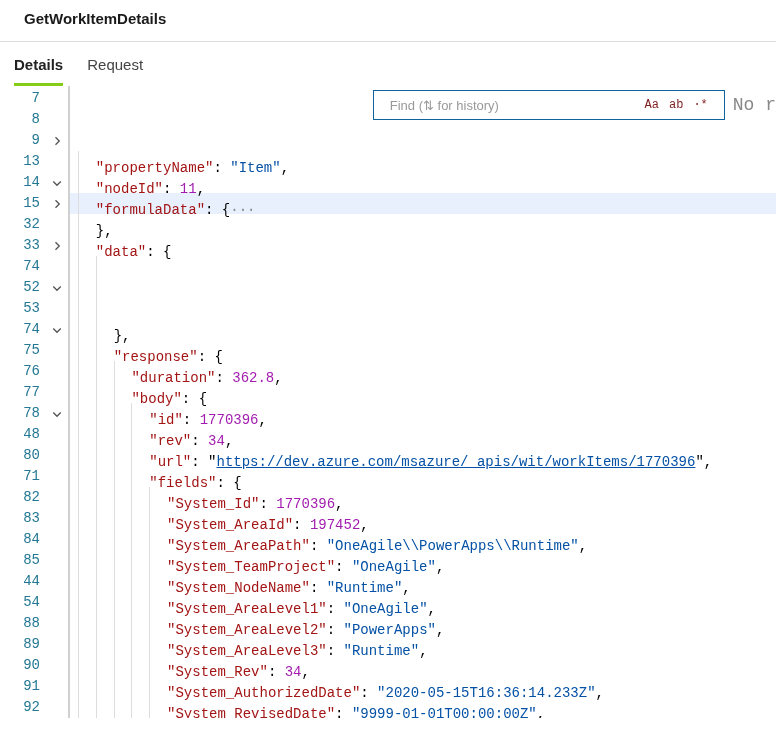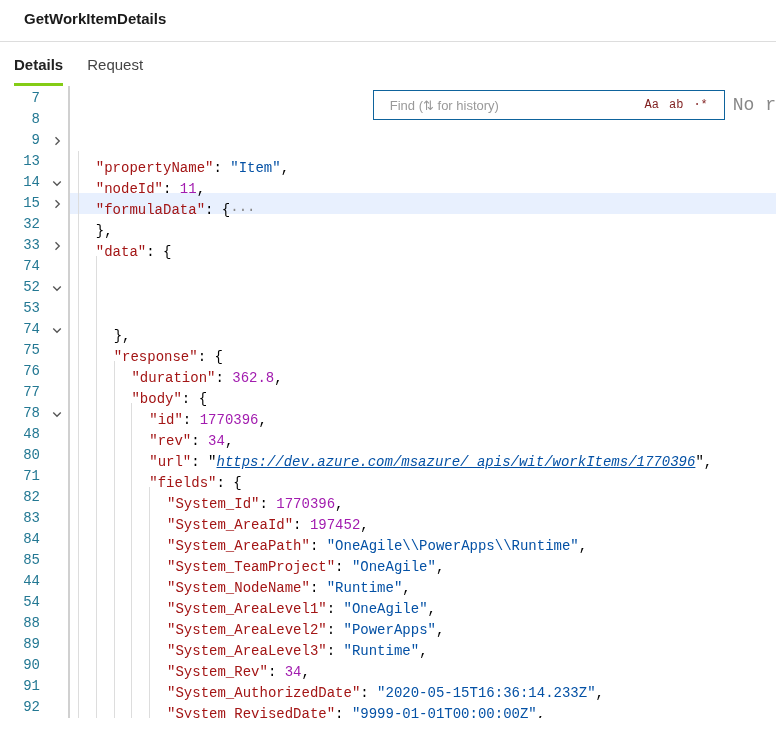--- a/index.html
+++ b/index.html
@@ -15,21 +15,21 @@
   .fold-col { width: 22px; padding-top: 2px; color: #666; user-select: none; }
   .fold-col .fc { height: 21px; display: flex; align-items: center; justify-content: center; cursor: pointer; }
   .fold-col .fc svg { width: 12px; height: 12px; display: block; }
   .code { position: relative; flex: 1; padding-top: 2px; white-space: pre; border-left: 2px solid #d0d0d0; }
   .row { height: 21px; padding-left: 8px; }
   .row.hl { background: #e8f0fe; }
   .k { color: #a31515; } 
   .s { color: #0451a5; } 
   .n { color: #a21caf; text-align: right; } 
   .p { color: #000; }    
-  .url { color: #0451a5; text-decoration: underline; font-style: italic; }
+  .url { color: #0451a5; text-decoration: underline; }
   .ellipsis { color: #888; }
   .guide { display: inline-block; border-left: 1px solid #ddd; height: 21px; margin-right: 0; }
   .find-widget { position: absolute; top: 2px; right: 0; display: flex; align-items: center; height: 34px; }
   .find-box { display: flex; align-items: center; width: 352px; height: 30px; border: 1px solid #0e639c; background: #fff; padding: 0 14px; }
   .find-box input { flex: 1; border: none; outline: none; font-size: 13px; color: #333; background: transparent; }
   .find-box input::placeholder { color: #999; }
   .find-icons { display: flex; gap: 6px; margin-left: 6px; color: #7f1d1d; font-size: 12px; }
   .find-icons span { cursor: pointer; padding: 2px; }
   .no-results { margin-left: 8px; font-size: 18px; color: #888; white-space: nowrap; }
 </style>

